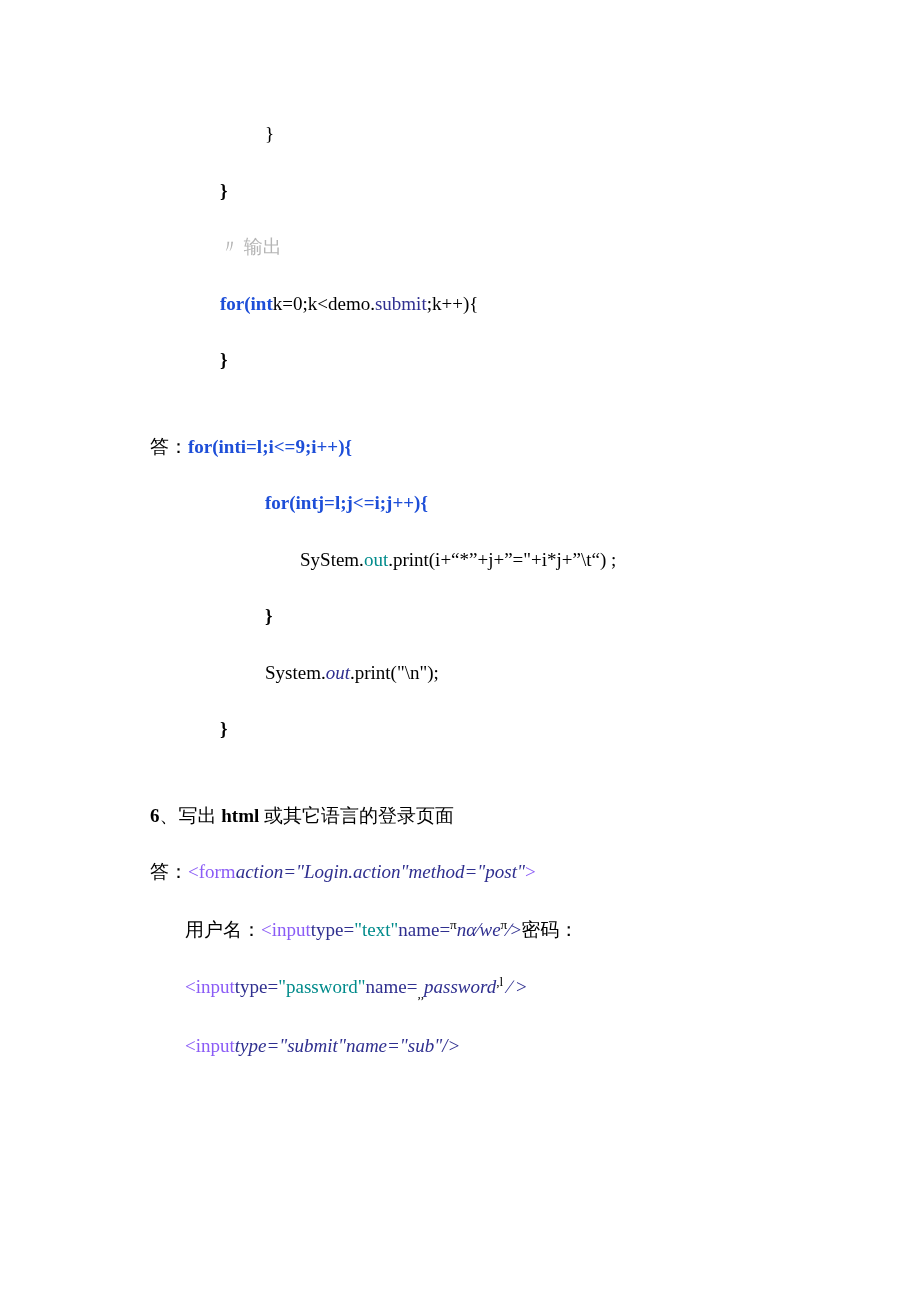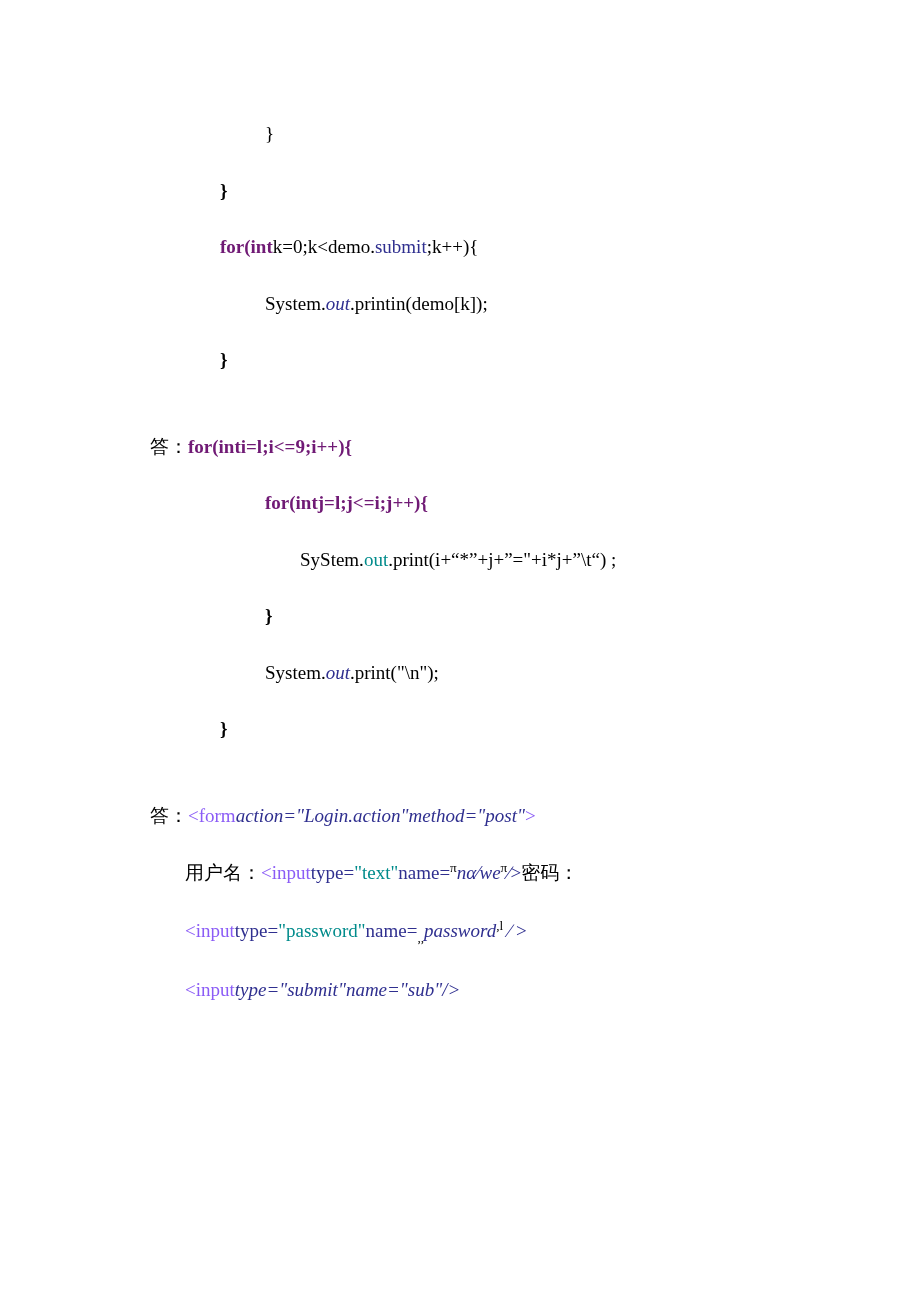--- a/index.html
+++ b/index.html
@@ -15,21 +15,21 @@
   .page {
     padding: 120px 150px 80px 150px;
   }
   .line {
     margin-bottom: 28px;
     white-space: nowrap;
   }
   .bold { font-weight: bold; }
   .italic { font-style: italic; }
   .gray { color: #b5b5b5; }
-  .purple { color: #701a75; }
+  .purple { color: #1d4ed8; }
   .teal { color: #008b8b; }
   .navy { color: #2f2f8f; }
   .dblue { color: #8b5cf6; }
   .mark { font-family: "Times New Roman", serif; }
   .indent1 { padding-left: 70px; }
   .indent0 { padding-left: 35px; }
   .indent2 { padding-left: 115px; }
   .cn { font-family: "SimSun", serif; }
 </style>
 </head>
@@ -38,28 +38,29 @@
 <div class="page">
 
   <div class="line indent2">
     <span>}</span>
   </div>
 
   <div class="line indent1 bold">
     <span>}</span>
   </div>
 
+  <div class="line indent1 gray">
+    <span class="mark">〃</span>
+    <span class="cn">输出</span>
+  </div>
 
   <div class="line indent1">
     <span class="bold purple">for(int</span><span>k=0;k&lt;demo.</span><span class="navy">submit</span><span>;k++){</span>
   </div>
 
-  <div class="line indent2">
-    <span>System.</span><span class="italic navy">out</span><span>.printin(demo[k]);</span>
-  </div>
 
   <div class="line indent1 bold">
     <span>}</span>
   </div>
 
   <div style="height:30px"></div>
 
 
   <div class="line">
     <span class="cn">答：</span><span class="bold purple">for(inti=l;i&lt;=9;i++){</span>
@@ -80,20 +81,23 @@
   <div class="line indent2">
     <span>System.</span><span class="italic navy">out</span><span>.print("\n");</span>
   </div>
 
   <div class="line indent1 bold">
     <span>}</span>
   </div>
 
   <div style="height:30px"></div>
 
+  <div class="line">
+    <span class="bold">6</span><span class="cn">、</span><span class="cn">写出 </span><span class="bold">html </span><span class="cn">或其它语言的登录页面</span>
+  </div>
 
   <div class="line">
     <span class="cn">答：</span><span class="dblue">&lt;form</span><span class="italic navy">action="Login.action"method="post"</span><span class="dblue">&gt;</span>
   </div>
 
   <div class="line indent0">
     <span class="cn">用户名：</span><span class="dblue">&lt;input</span><span class="navy">type=</span><span class="teal">"text"</span><span class="navy">name=</span><span style="vertical-align:super;font-size:0.7em">π</span><span class="italic navy">nα⁄we</span><span style="vertical-align:super;font-size:0.7em">π</span><span class="navy">∕&gt;</span><span class="cn">密码：</span>
   </div>
 
   <div class="line indent0">

